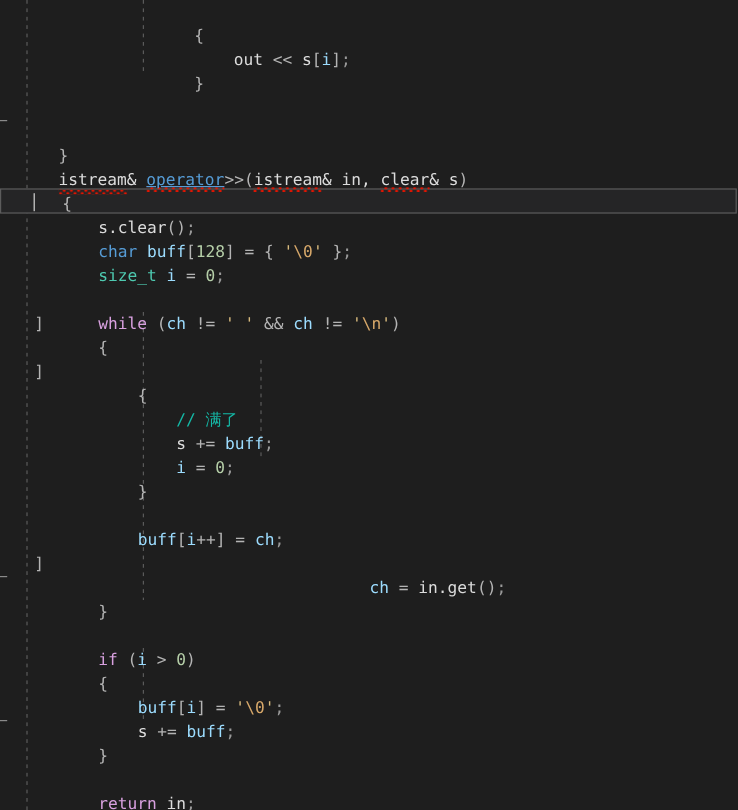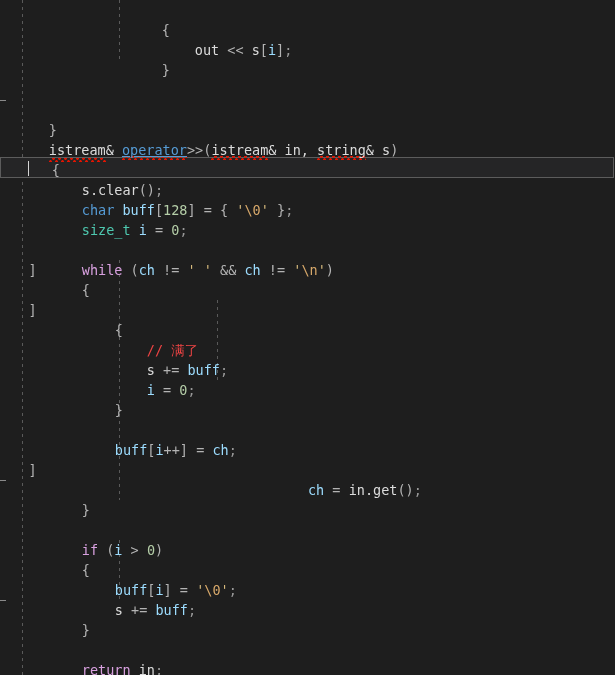--- a/index.html
+++ b/index.html
@@ -36,21 +36,21 @@
     white-space:pre;
   }
   
   .kw        {color:#d8a0df;}            
   .type      {color:#569cd6;}            
   .utype     {color:#4ec9b0;}            
   .ident     {color:#9cdcfe;}            
   .num       {color:#b5cea8;}            
   .str       {color:#d7ba7d;}            
   .esc       {color:#d7a86a;}            
-  .cmt       {color:#ef4444;}            
+  .cmt       {color:#14b8a6;}            
   .plain     {color:#dcdcdc;}
   .punct     {color:#b4b4b4;}
   .semi      {color:#9a9a9a;}
   .op        {color:#b4b4b4;}
   .opname    {color:#569cd6;text-decoration:underline;}
   .squig{
     background-image:
       radial-gradient(circle at 1.5px 3.2px, #e51400 1.1px, rgba(0,0,0,0) 1.3px),
       radial-gradient(circle at 4.5px 0.8px, #e51400 1.1px, rgba(0,0,0,0) 1.3px);
     background-size:6px 4px;
@@ -123,21 +123,21 @@
     <div class="line" style="top:40px;">
       <span class="txt punct" style="padding-left:113px;">}</span>
     </div>
 
 
     <div class="line" style="top:100px;">
       <span class="txt punct" style="padding-left:0px;">}</span>
     </div>
 
     <div class="line" style="top:120px;">
-      <span class="txt plain squig" style="padding-left:0px;">istream</span><span class="plain">&amp; </span><span class="opname squig">operator</span><span class="op">&gt;&gt;</span><span class="punct">(</span><span class="plain squig">istream</span><span class="plain">&amp; in, </span><span class="plain squig">string</span><span class="plain">&amp; s</span><span class="punct">)</span>
+      <span class="txt plain squig" style="padding-left:0px;">istream</span><span class="plain">&amp; </span><span class="opname squig">operator</span><span class="op">&gt;&gt;</span><span class="punct">(</span><span class="plain squig">istream</span><span class="plain">&amp; in, </span><span class="plain squig">clear</span><span class="plain">&amp; s</span><span class="punct">)</span>
     </div>
 
     <div class="line" style="top:140px;">
       <span class="txt punct" style="padding-left:3px;">{</span>
     </div>
 
     <div class="line" style="top:160px;">
       <span class="txt plain" style="padding-left:33px;">s.clear</span><span class="punct">()</span><span class="semi">;</span>
     </div>
 

